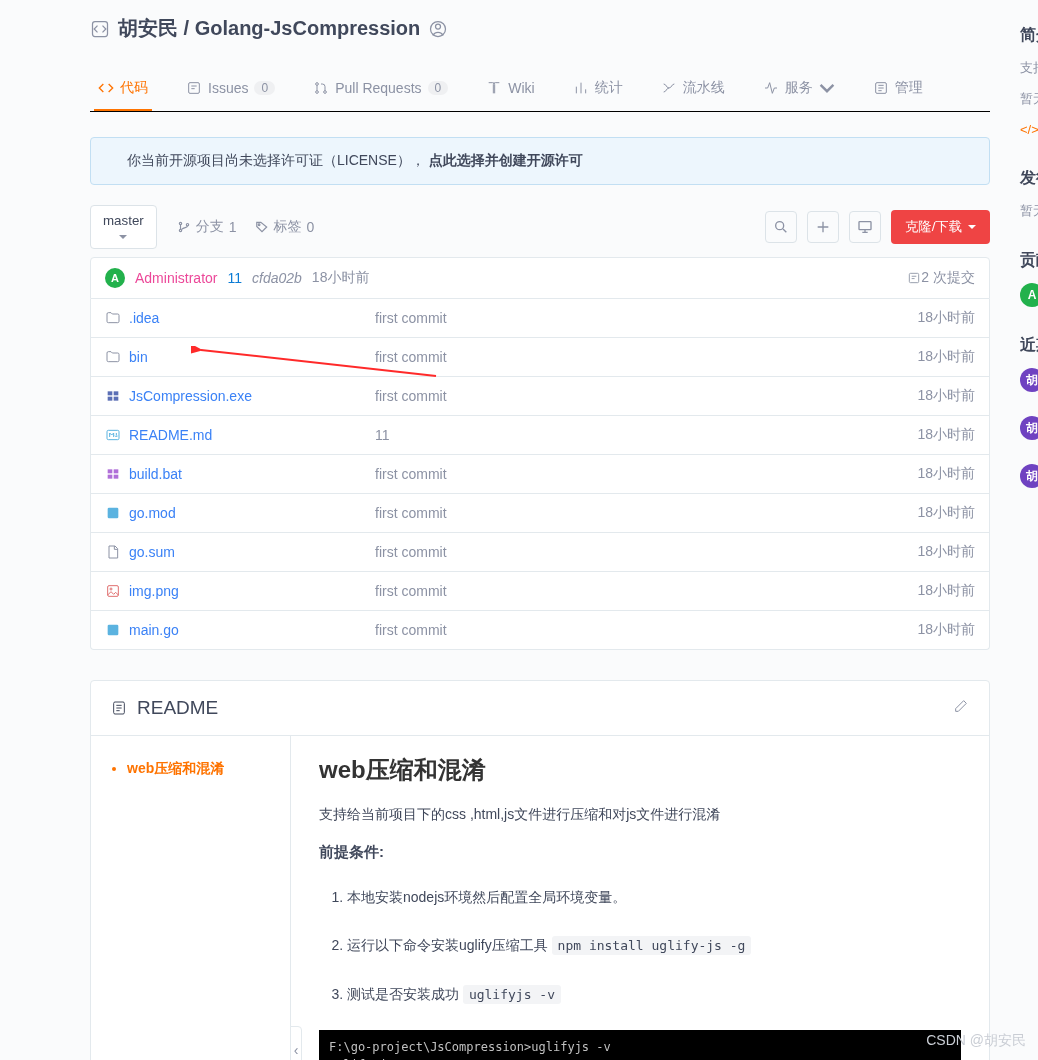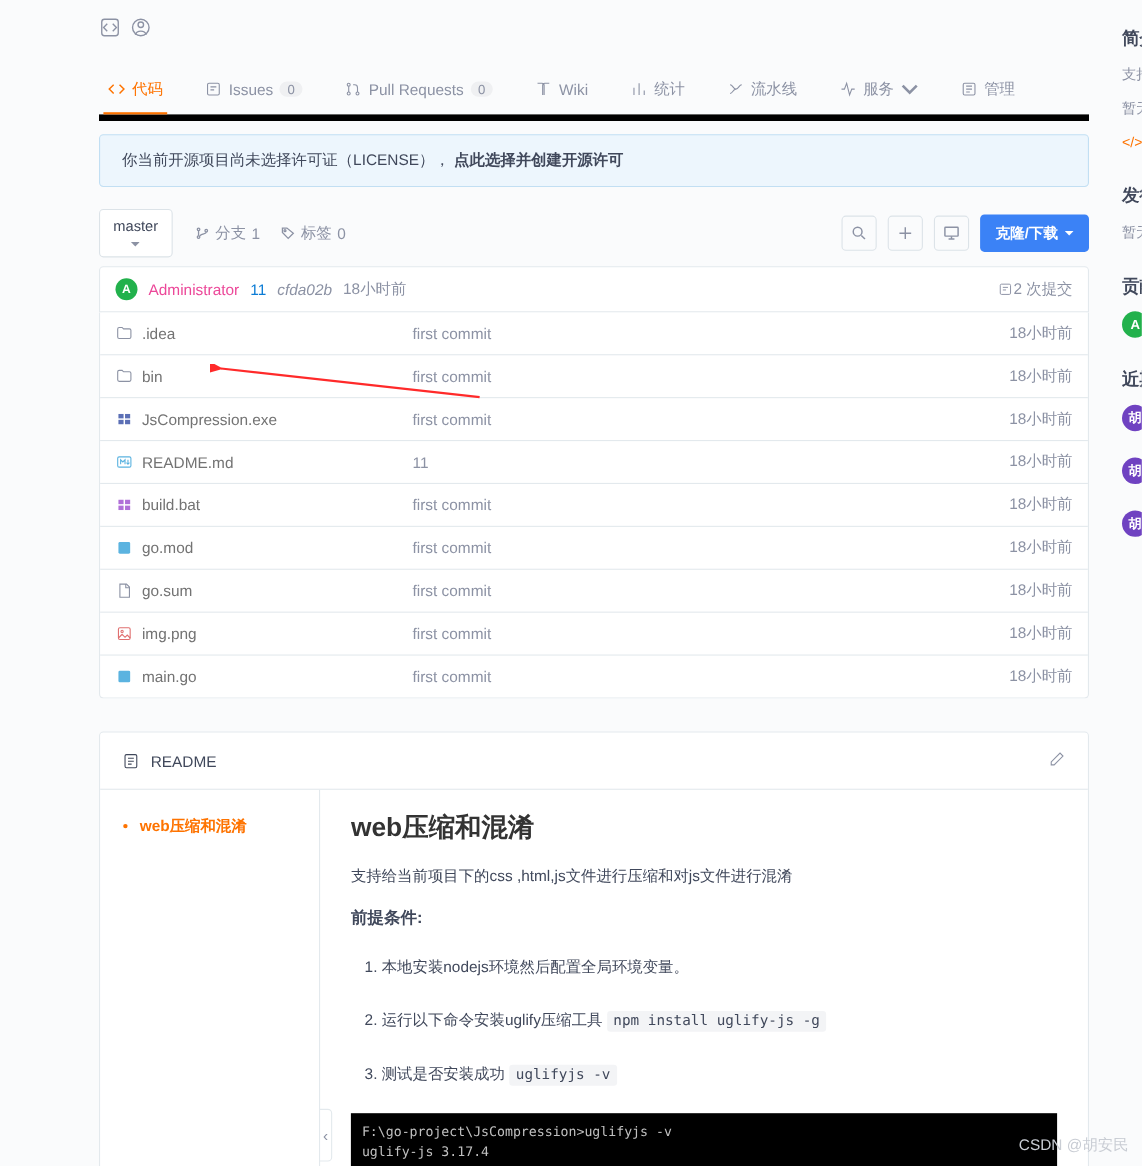--- a/index.html
+++ b/index.html
@@ -6,56 +6,56 @@
 body { background:#fafbfc; color:#40485b; font-size:14px; }
 .container { display:flex; }
 .main-col { flex:0 0 900px; padding:15px 0 0 0; margin-left:90px; }
 .right-col { flex:0 0 120px; padding:25px 0 0 30px; overflow:hidden; }
 
 .repo-head { display:flex; align-items:center; gap:8px; margin-bottom:25px; }
 .repo-head svg { width:20px; height:20px; color:#8c92a4; }
 .repo-title { font-size:20px; font-weight:600; color:#40485b; }
 .repo-title a { color:#40485b; text-decoration:none; }
 
-.tabs { display:flex; gap:30px; border-bottom:6px solid #000000; padding:0 4px; }
+.tabs { display:flex; gap:30px; border-bottom:1px solid #000000; padding:0 4px; }
 .tab { display:flex; align-items:center; gap:6px; padding:12px 4px; color:#8c92a4; cursor:pointer; border-bottom:2px solid transparent; }
 .tab.active { color:#fe7300; border-bottom-color:#fe7300; }
 .tab svg { width:16px; height:16px; }
 .tab-badge { background:#eff0f2; border-radius:10px; padding:0 7px; font-size:12px; color:#8c92a4; }
 
-.license-box { margin-top:12px; border:1px solid #c2dff3; background:#edf6fd; border-radius:4px; padding:14px 20px; color:#40485b; }
+.license-box { margin-top:25px; border:1px solid #c2dff3; background:#edf6fd; border-radius:4px; padding:14px 36px; color:#40485b; }
 .license-box a { color:#40485b; font-weight:600; text-decoration:none; }
 
 .toolbar { margin-top:20px; display:flex; align-items:center; gap:20px; }
 .branch-btn { border:1px solid #dce3e8; background:#fff; border-radius:4px; padding:7px 12px; cursor:pointer; display:flex; align-items:center; gap:5px; color:#40485b;flex-direction:column; }
 .toolbar-links { display:flex; gap:18px; color:#8c92a4; }
 .toolbar-links span { display:flex; align-items:center; gap:5px; cursor:pointer; }
 .toolbar-right { margin-left:auto; display:flex; align-items:center; gap:10px; }
 .icon-btn { width:32px; height:32px; display:flex; align-items:center; justify-content:center; border:1px solid #dce3e8; border-radius:4px; cursor:pointer; color:#8c92a4; }
-.clone-btn { background:#3b82f6; color:#fff; border:none; border-radius:4px; padding:8px 14px; font-weight:700; cursor:pointer; display:flex; align-items:center; gap:6px; }
+.clone-btn { background:#ef4444; color:#fff; border:none; border-radius:4px; padding:8px 14px; font-weight:400; cursor:pointer; display:flex; align-items:center; gap:6px; }
 
 .commit-bar { margin-top:8px; border:1px solid #e3e9ed; border-radius:4px 4px 0 0; background:#fff; padding:10px 14px; display:flex; align-items:center; gap:10px; }
 .avatar { width:20px; height:20px; border-radius:50%; background:#22b14c; color:#fff; display:flex; align-items:center; justify-content:center; font-size:11px; font-weight:bold; }
 .commit-bar .user { color:#ec4899; }
 .commit-bar .msg { color:#0c7cd5; }
 .commit-bar .sha { color:#8c92a4;font-style:italic; }
 .commit-bar .time { color:#8c92a4; }
 .commit-bar .count { margin-left:auto; color:#8c92a4; display:flex; align-items:center; gap:0; }
 
 .file-list { border:1px solid #e3e9ed; border-top:none; border-radius:0 0 4px 4px; background:#fff; position:relative; }
 .file-row { display:flex; align-items:center; padding:10px 14px; border-bottom:1px solid #e3e9ed; }
 .file-row:last-child { border-bottom:none; }
-.file-name { flex:0 0 270px; display:flex; align-items:flex-end; gap:8px; color:#737373; }
+.file-name { flex:0 0 270px; display:flex; align-items:flex-end; gap:8px; color:#3b82f6; }
 .file-name svg, .file-name .fi { width:16px; height:16px; color:#8c92a4; flex:0 0 16px; }
 .file-msg { flex:1; color:#8c92a4; }
 .file-time { color:#8c92a4; }
 .arrow { position:absolute; left:100px; top:47px; pointer-events:none; }
 
 .readme-card { margin-top:30px; border:1px solid #e3e9ed; border-radius:4px; background:#fff; }
-.readme-head { display:flex; align-items:center; padding:16px 20px; border-bottom:1px solid #e3e9ed; color:#40485b; gap:10px; font-size:14px; }
+.readme-head { display:flex; align-items:center; padding:16px 20px; border-bottom:1px solid #e3e9ed; color:#40485b; gap:10px; font-size:19px; }
 .readme-head .edit { margin-left:auto; color:#8c92a4; cursor:pointer; }
 .readme-body { display:flex; }
 .readme-toc { flex:0 0 200px; border-right:1px solid #e3e9ed; padding:24px 0 24px 20px; position:relative; }
 .readme-toc li { list-style:disc; margin-left:16px; color:#fe7300; font-weight:600; }
 .toc-handle { position:absolute; right:-12px; top:290px; width:12px; height:48px; border:1px solid #e3e9ed; border-radius:0 4px 4px 0; background:#fff; display:flex; align-items:center; justify-content:center; color:#8c92a4; cursor:pointer; }
 .readme-content { flex:1; padding:18px 28px 80px 28px; }
 .readme-content h2 { font-size:24px; margin-bottom:16px; color:#333; }
 .readme-content p { margin:8px 0; line-height:1.8; }
 .readme-content h3 { margin:16px 0 8px 0; font-size:15px; font-weight:700; }
 .readme-content ol { margin-left:28px; }
@@ -75,20 +75,24 @@
 <body>
 
 <div class="container">
 <div class="main-col">
 
   <div class="repo-head">
     <svg viewBox="0 0 24 24" fill="none" stroke="currentColor" stroke-width="1.5">
           <rect x="3" y="3" width="18" height="18" rx="3"></rect>
           <path d="M9 8l-4 4 4 4M15 8l4 4-4 4"></path>
         </svg>
+    <span class="repo-title">
+      <a href="#">胡安民</a> / 
+      <a href="#">Golang-JsCompression</a>
+    </span>
     <svg viewBox="0 0 24 24" fill="none" stroke="#8c92a4" stroke-width="1.5" width="20" height="20">
           <circle cx="12" cy="12" r="9"></circle>
           <circle cx="12" cy="9" r="3"></circle>
           <path d="M6 20c1-3 4-4 6-4s5 1 6 4"></path>
         </svg>
   </div>
 
   <div class="tabs">
     <div class="tab active">
       <svg viewBox="0 0 24 24" fill="none" stroke="currentColor" stroke-width="2">

